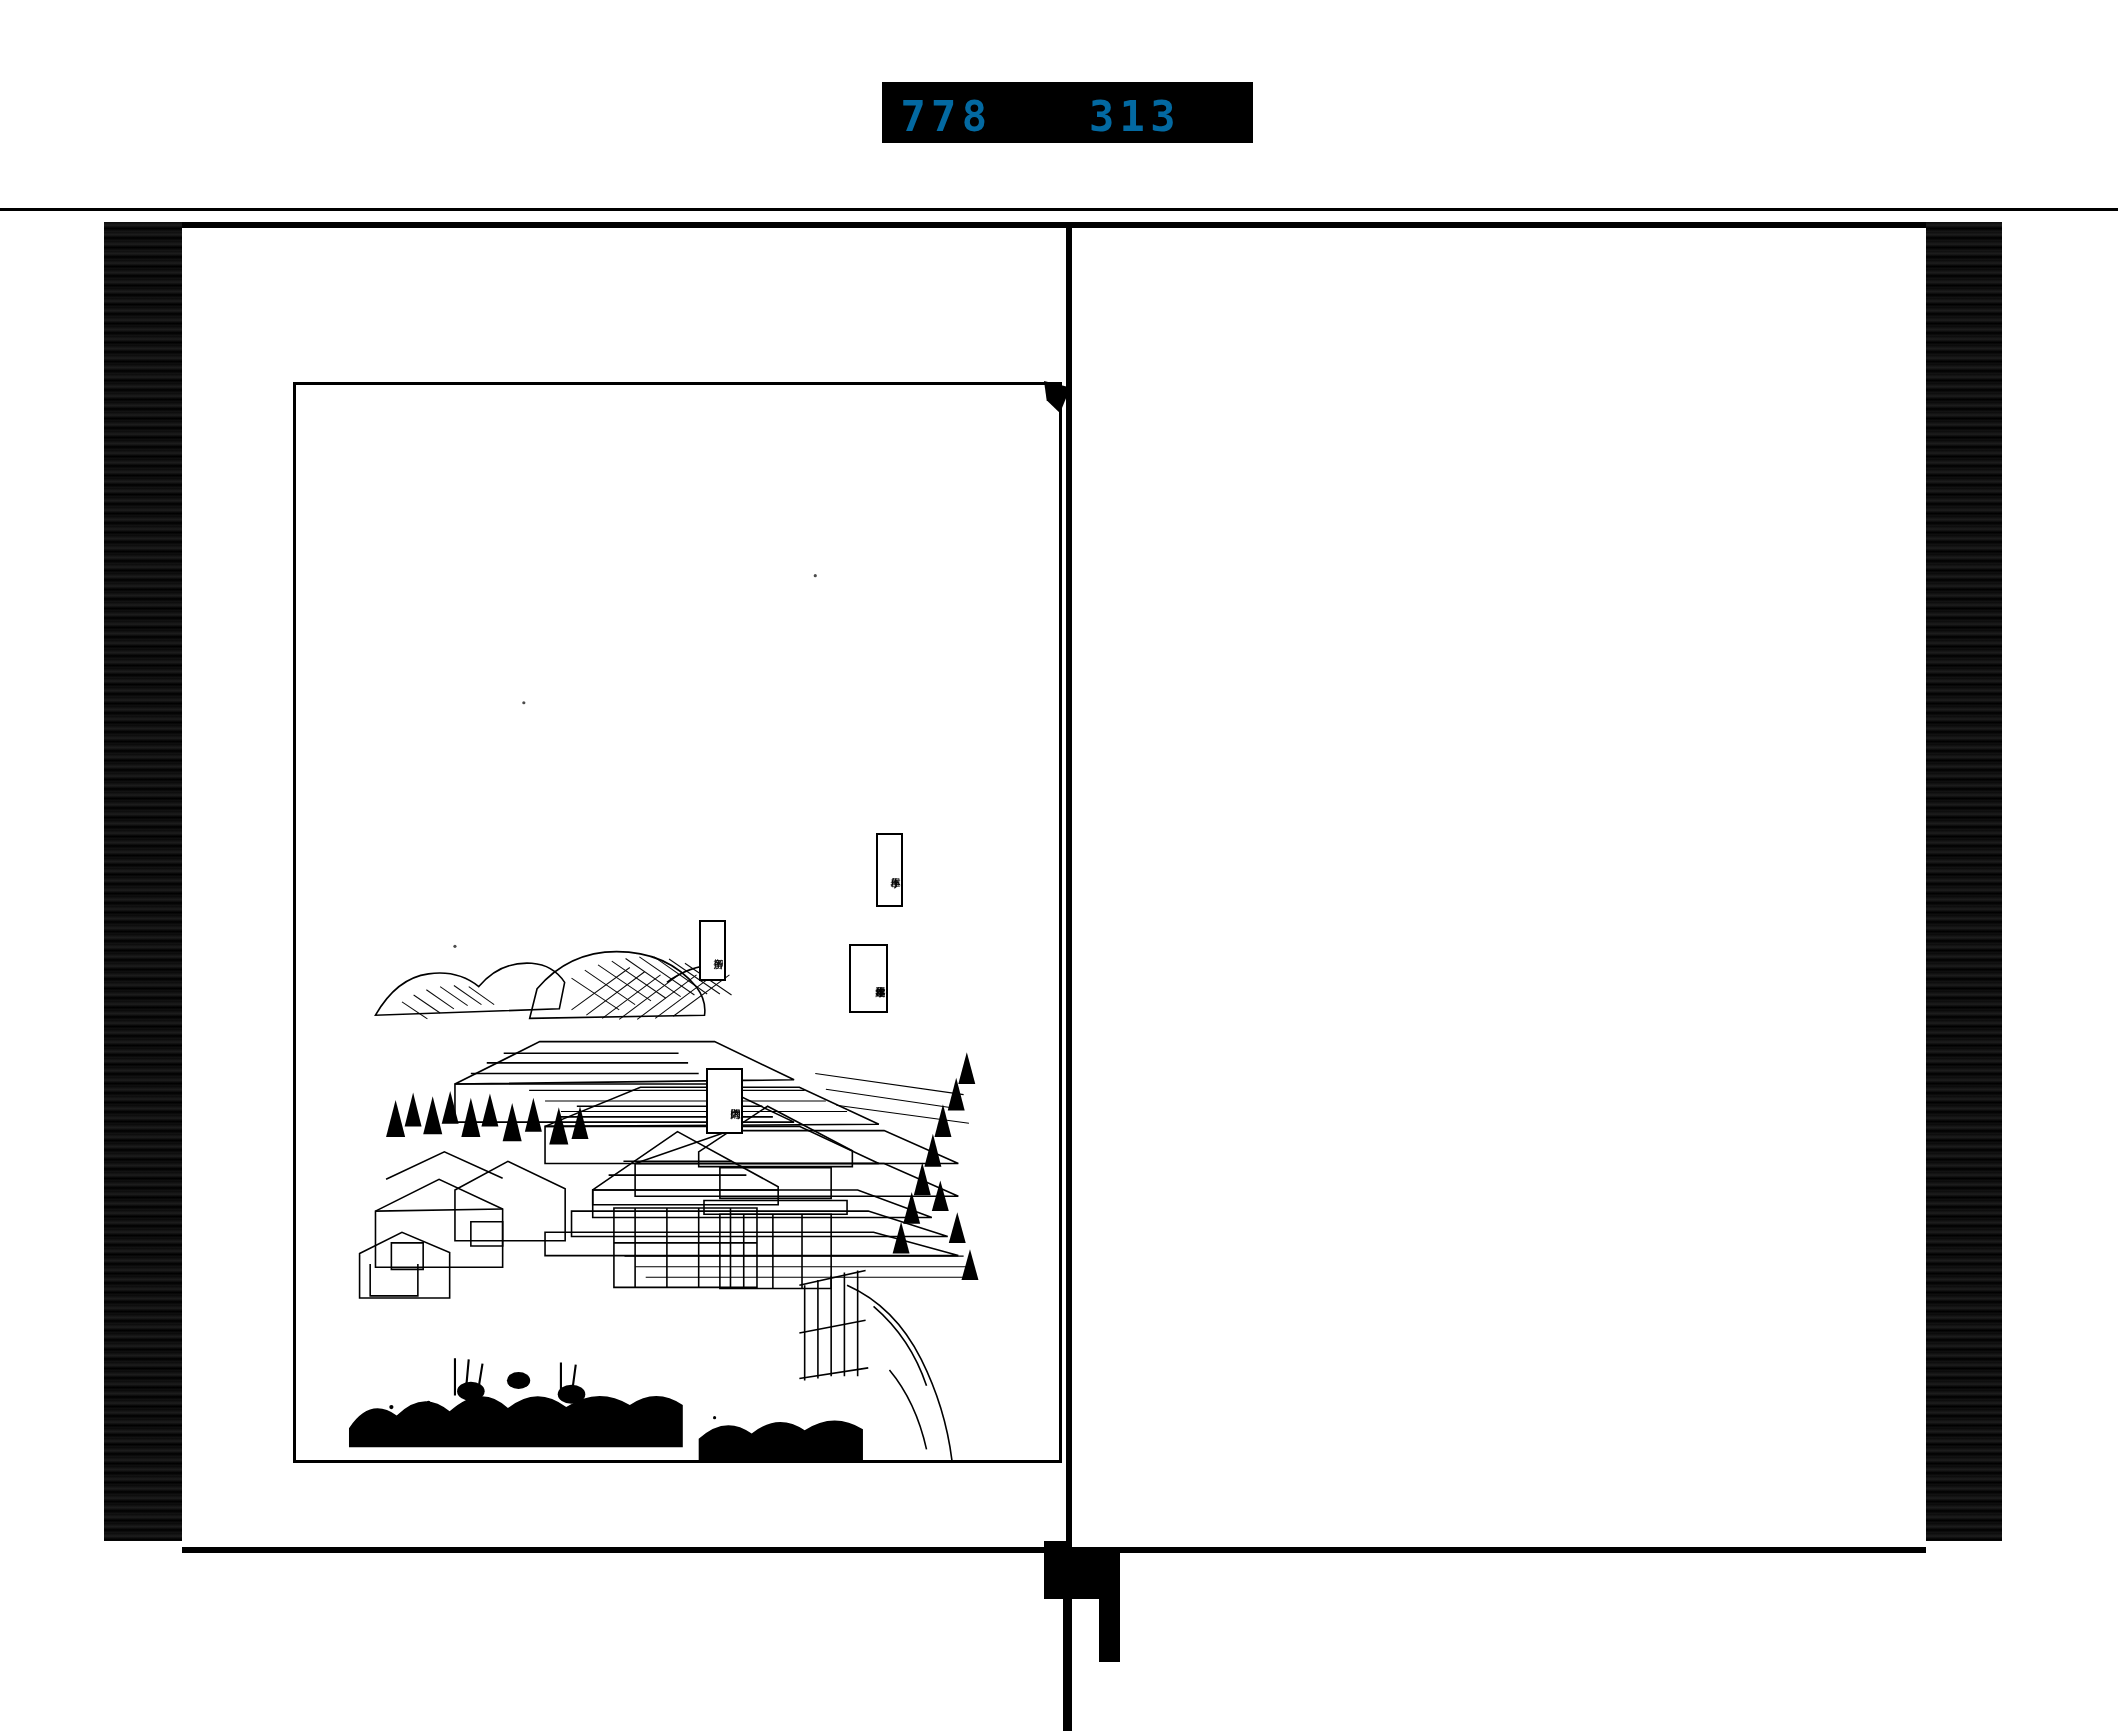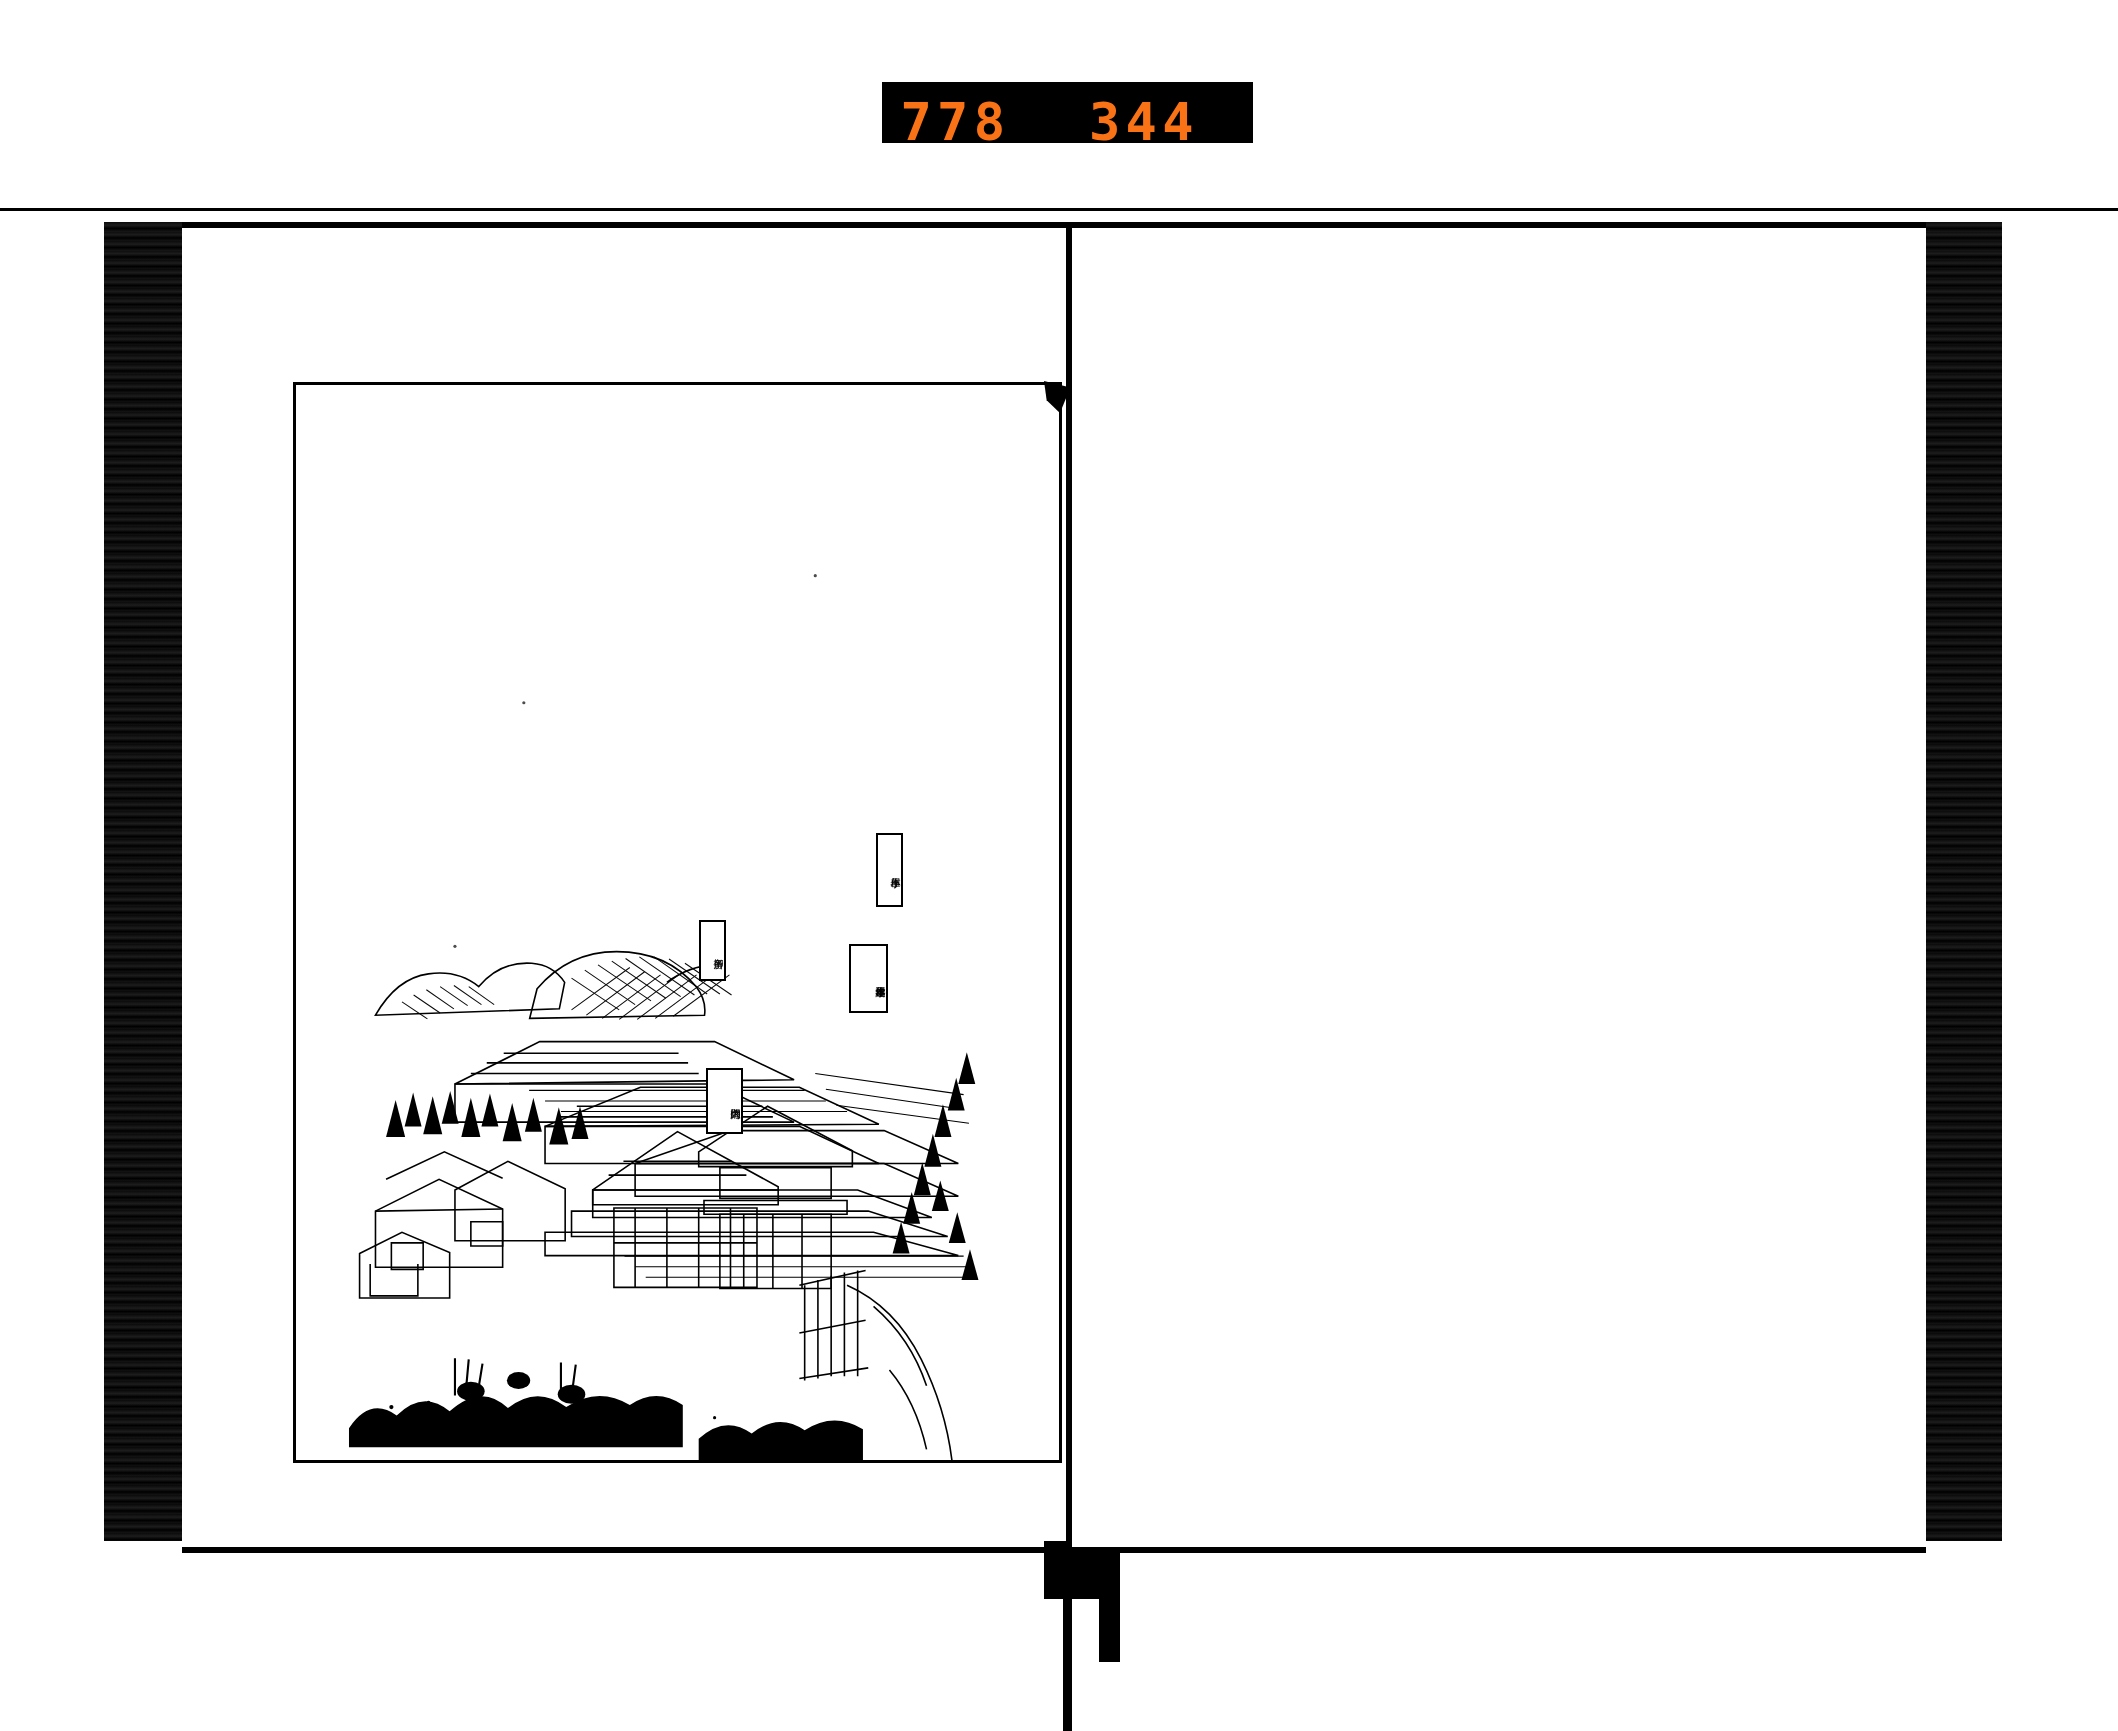--- a/index.html
+++ b/index.html
@@ -7,22 +7,22 @@
     width:2119px;height:1731px;position:relative;overflow:hidden;
     font-family:"DejaVu Sans", sans-serif;
     background:#ffffff;
   }
   
   #counter-strip{
     position:absolute;left:882px;top:82px;width:371px;height:61px;
     background:#000;
   }
   #counter-strip .digits{
-    position:absolute;top:9.5px;color:#f97316;font-family:"DejaVu Sans Mono", monospace;
-    font-size:52px;letter-spacing:5.3px;font-weight:bold;
+    position:absolute;top:9.5px;color:#0369a1;font-family:"DejaVu Sans Mono", monospace;
+    font-size:42px;letter-spacing:5.3px;font-weight:bold;
   }
   #counter-left{left:18.5px;}
   #counter-right{left:207px;}
 
   
   #scan-line{
     position:absolute;left:0;top:208px;width:2119px;height:3.2px;background:#000;
   }
   #scan-line-right{
     position:absolute;left:1020px;top:208px;width:1099px;height:3.2px;background:#000;
@@ -110,21 +110,21 @@
     writing-mode:vertical-rl;text-orientation:upright;
     font-family:"DejaVu Serif", serif;font-size:10px;line-height:1.05;
     padding:2.1px 1.1px;color:#000;text-align:center;
   }
 </style>
 </head>
 <body>
 
 <div id="counter-strip">
   <span class="digits" id="counter-left">778</span>
-  <span class="digits" id="counter-right">344</span>
+  <span class="digits" id="counter-right">313</span>
 </div>
 
 <div id="scan-line"></div>
 <div id="scan-line-right"></div>
 
 <div id="book">
 
   <div class="board" id="board-left"></div>
   <div class="board" id="board-right"></div>
 

